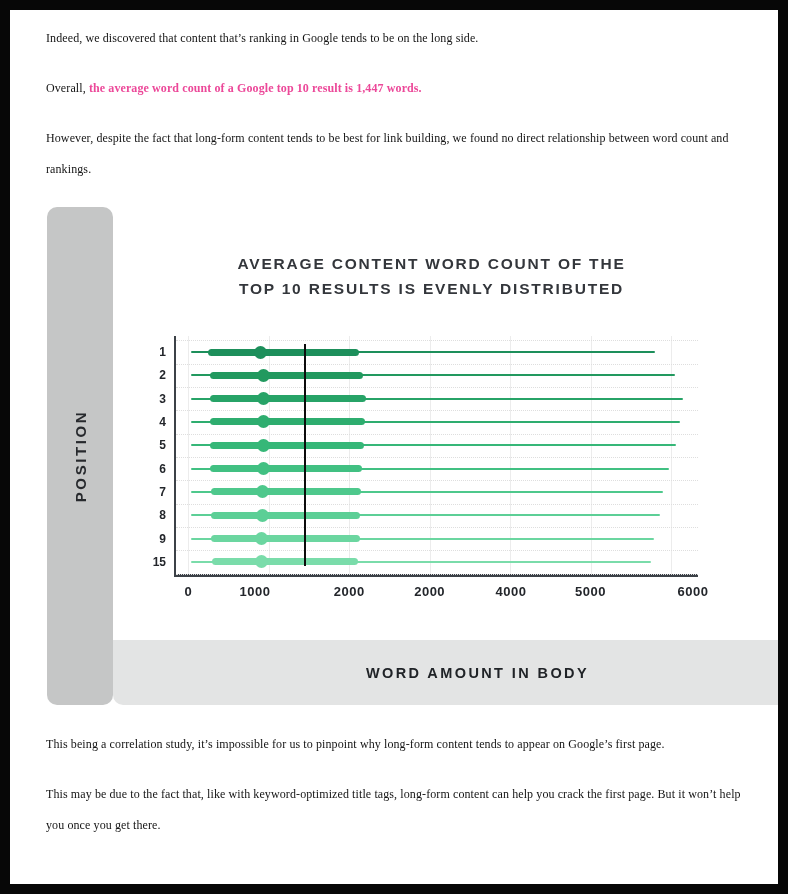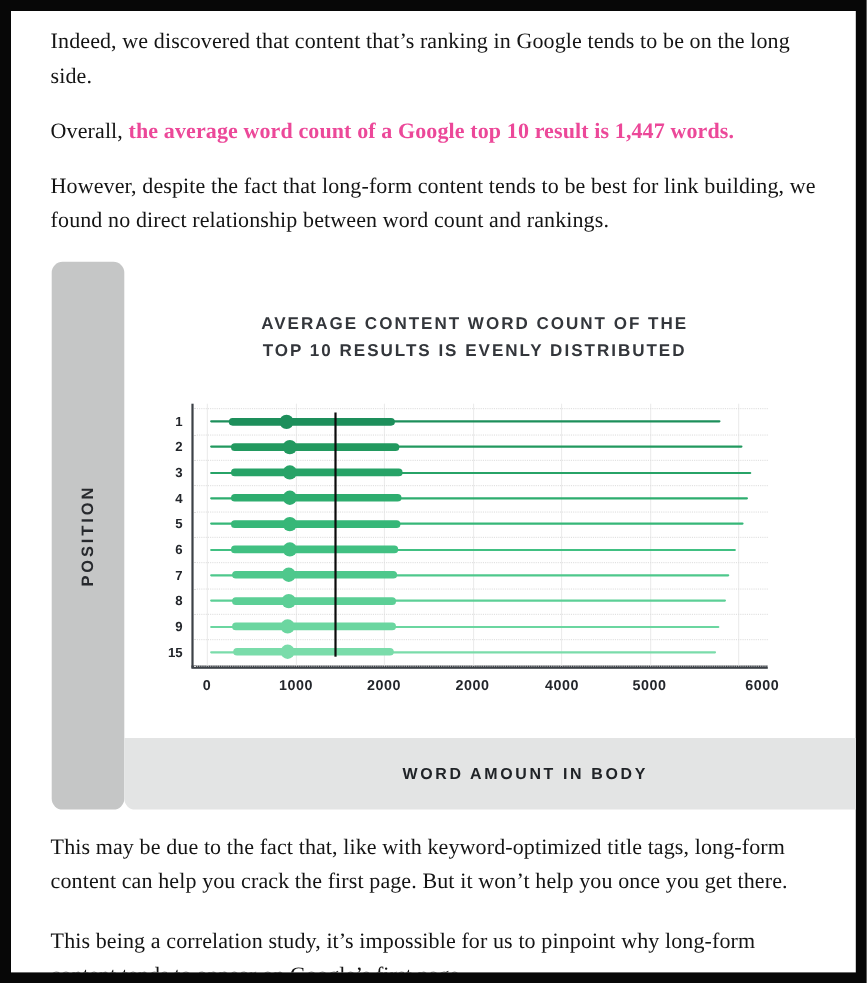--- a/index.html
+++ b/index.html
@@ -7,21 +7,21 @@
     position:relative;
     width:788px;height:894px;
     box-sizing:border-box;
     border:10px solid #070707;
     background:#ffffff;
     font-family:"Liberation Serif", serif;
     overflow:hidden;
   }
   .para{
     margin:19px 36px 0 36px;
-    font-size:20px;
+    font-size:12px;
     line-height:31px;
     color:#141414;
     letter-spacing:0.1px;
   }
   .para.first{margin-top:13px;}
   .para strong{font-weight:700;color:#ec4899;}
 
   
   .chart-wrap{
     position:relative;
@@ -93,21 +93,21 @@
       <div>AVERAGE CONTENT WORD COUNT OF THE</div>
       <div>TOP 10 RESULTS IS EVENLY DISTRIBUTED</div>
     </div>
 
     <div class="plot" id="plot">
       <div class="axis-y"></div>
       <div class="axis-x"></div>
     <div class="vgrid" style="left: 14.3px;"></div>
         <div class="xtick" style="left: 14.3px;">0</div>
         <div class="vgrid" style="left: 94.75px;"></div>
-        <div class="xtick" style="left: 95px; text-align: center;">1000</div>
+        <div class="xtick" style="left: 81px; text-align: center;">1000</div>
         <div class="vgrid" style="left: 175.2px;"></div>
         <div class="xtick" style="left: 175.2px;">2000</div>
         <div class="vgrid" style="left: 255.65px;"></div>
         <div class="xtick" style="left: 255.65px;">2000</div>
         <div class="vgrid" style="left: 336.1px;"></div>
         <div class="xtick" style="left: 337px;">4000</div>
         <div class="vgrid" style="left: 416.55px;"></div>
         <div class="xtick" style="left: 416.55px;">5000</div>
         <div class="vgrid" style="left: 497px;"></div>
         <div class="xtick" style="left: 519px;">6000</div>
@@ -163,17 +163,17 @@
         <div class="dot" style="left: 81.0095px; top: 219.47px; background: rgb(122, 220, 170);"></div>
         <div class="ytick" style="top: 218.97px;">15</div>
         <div class="mean-line" style="left: 129.711px; top: 8px; height: 221.97px; background: rgb(12, 12, 12);"></div>
       </div>
 
     <div class="xlabel-bar">
       <span class="xlabel-text">WORD AMOUNT IN BODY</span>
     </div>
   </div>
 
+  <p class="para" style="margin-top:24px">This being a correlation study, it’s impossible for us to pinpoint why long-form content tends to appear on Google’s first page.</p>
+
   <p class="para">This may be due to the fact that, like with keyword-optimized title tags, long-form content can help you crack the first page. But it won’t help you once you get there.</p>
-
-  <p class="para" style="margin-top:24px">This being a correlation study, it’s impossible for us to pinpoint why long-form content tends to appear on Google’s first page.</p>
 
 </div>
 
 </body></html>

